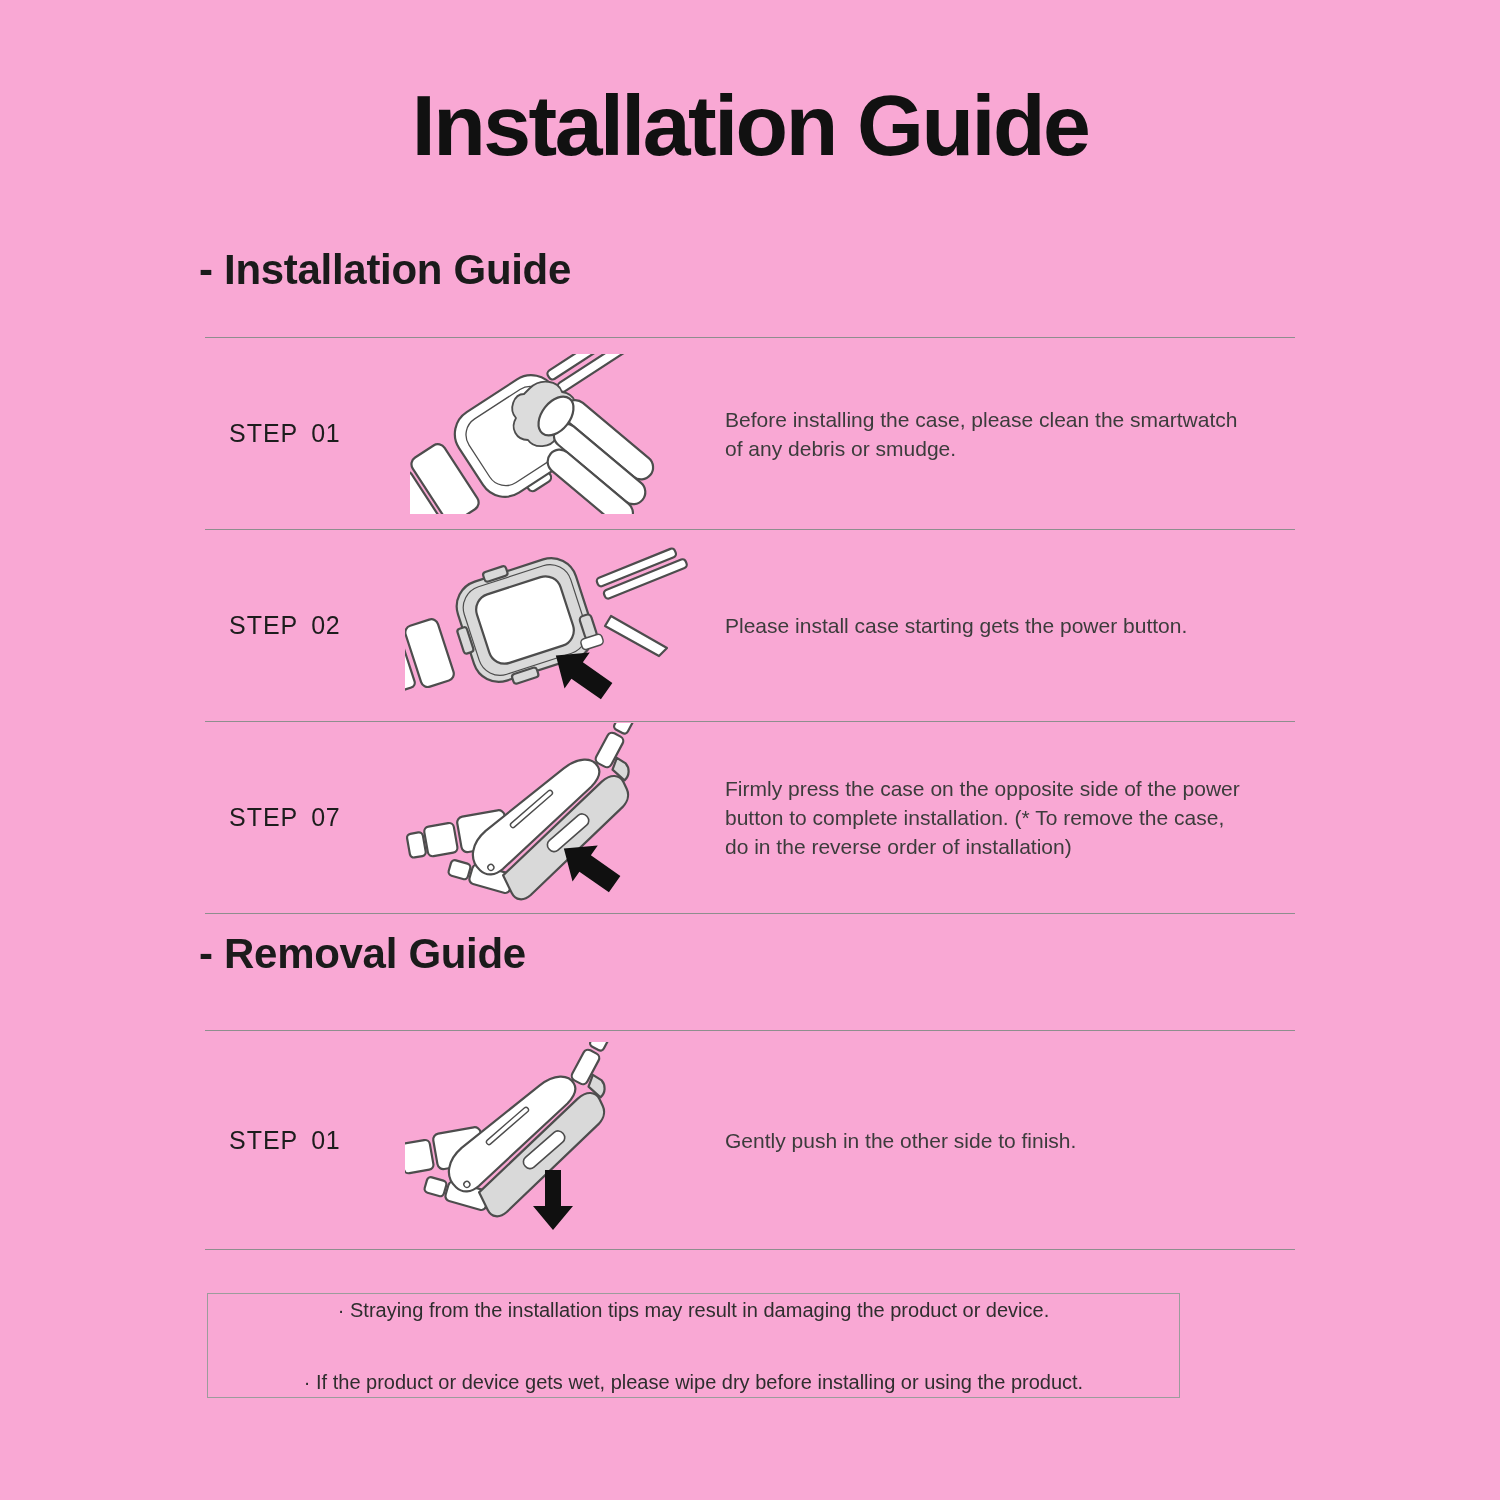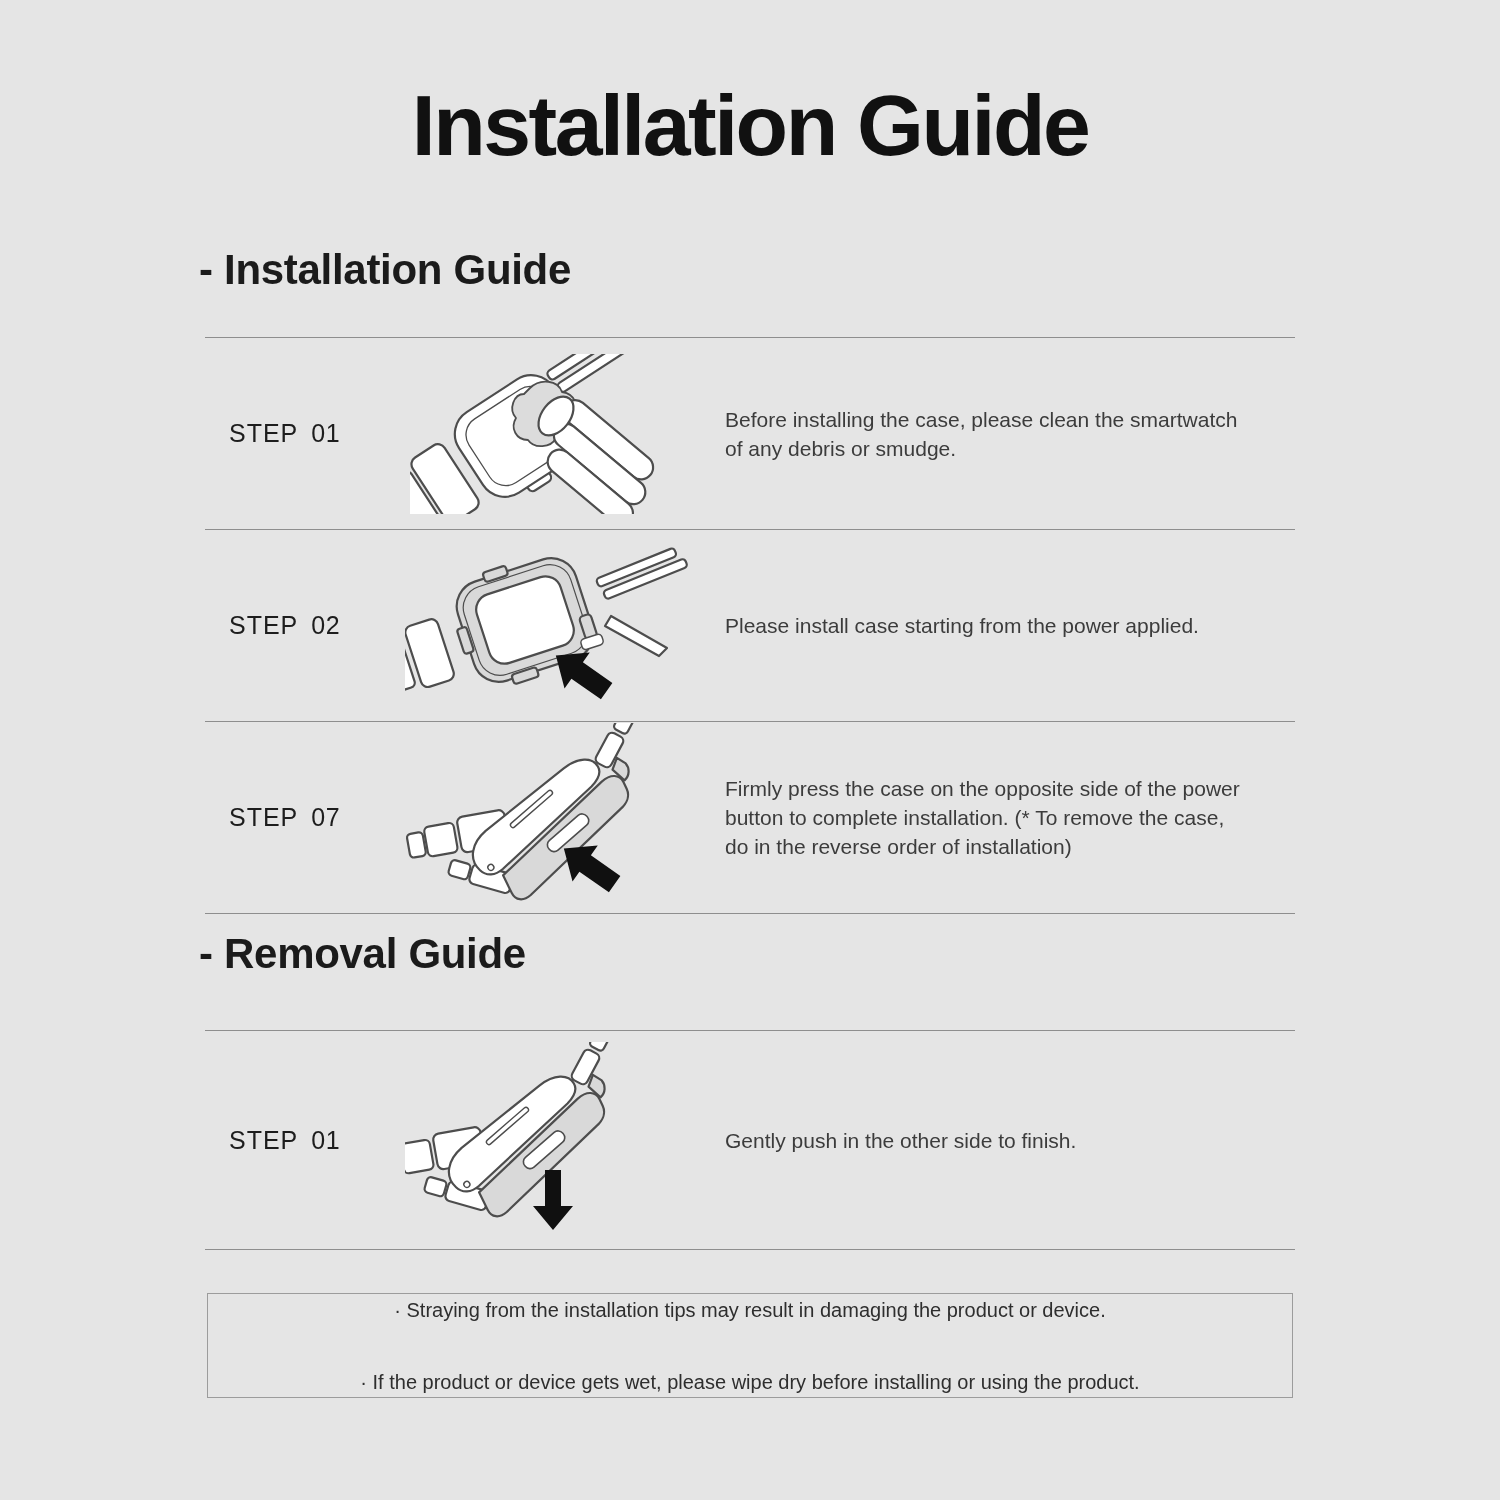--- a/index.html
+++ b/index.html
@@ -1,17 +1,17 @@
 <!DOCTYPE html>
 <html><head>
 <meta charset="utf-8">
 <style>
   html,body { margin:0; padding:0; background:#ffffff; }
   .page {
-    position:relative; width:1500px; height:1500px; background:#e5e5e5;
+    position:relative; width:1500px; height:1500px; background:#f9a8d4;
     font-family:"Liberation Sans","DejaVu Sans",sans-serif; color:#1a1a1a;
     overflow:hidden;
   }
   .title {
     position:absolute; left:0; right:0; top:76px;
     text-align:center; font-size:86px; font-weight:800; letter-spacing:-2.5px;
     color:#111111;
   }
   .section-heading {
     position:absolute; left:199px; font-size:42px; font-weight:700; color:#1b1b1b;
@@ -37,21 +37,21 @@
   .step-label .num { font-weight:400; margin-left:13px; letter-spacing:0.5px; }
   .step-illo {
     width:300px; display:flex; justify-content:center; align-items:center;
     flex-shrink:0;
   }
   .step-text {
     flex:1; padding-left:20px; padding-right:6px;
     font-size:21px; line-height:29px; color:#3c3c3c; white-space:pre-line;
   }
   .note-box {
-    position:absolute; left:207px; top:1293px; width:1086px; height:105px;
+    position:absolute; left:207px; top:1293px; width:973px; height:105px;
     border:1px solid #9c9c9c; box-sizing:border-box;
     display:flex; flex-direction:column; justify-content:center; align-items:center;
     text-align:center; font-size:20px; line-height:30px; color:#2e2e2e;gap:42px;
   }
   svg { display:block; }
 </style>
 </head>
 <body>
 
 <div class="page">
@@ -117,21 +117,21 @@
               <rect x="0" y="-14" width="84" height="9" rx="3.5"></rect>
               <rect x="2" y="0" width="88" height="9" rx="3.5"></rect>
             </g>
             <path d="M206,76 L262,108 L254,116 L200,86 Z"></path>
             <g transform="translate(200,150) rotate(35)" fill="#101010" stroke="none">
               <polygon points="-60,0 -34,-22 -34,-10 2,-10 2,10 -34,10 -34,22"></polygon>
             </g>
           </g>
         </svg>
       </div>
-      <div class="step-text">Please install case starting from the power applied.</div>
+      <div class="step-text">Please install case starting gets the power button.</div>
     </div>
 
     <div class="step-row">
       <div class="step-label">
         <span>STEP</span><span class="num">07</span>
       </div>
       <div class="step-illo">
         <svg width="300" height="190" viewBox="0 0 300 190">
           <g stroke="#4d4d4d" fill="#ffffff" stroke-width="2.2" stroke-linejoin="round" stroke-linecap="round">
             <g transform="translate(56,110) rotate(-10)">

